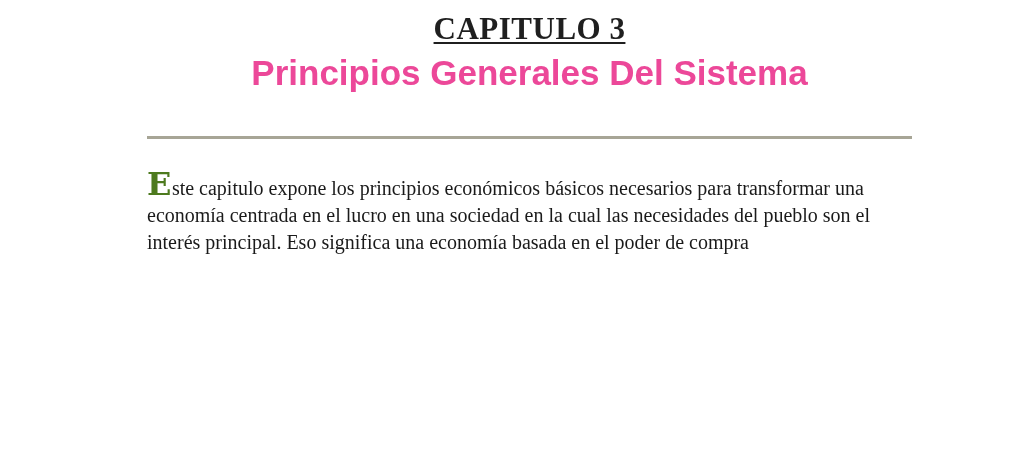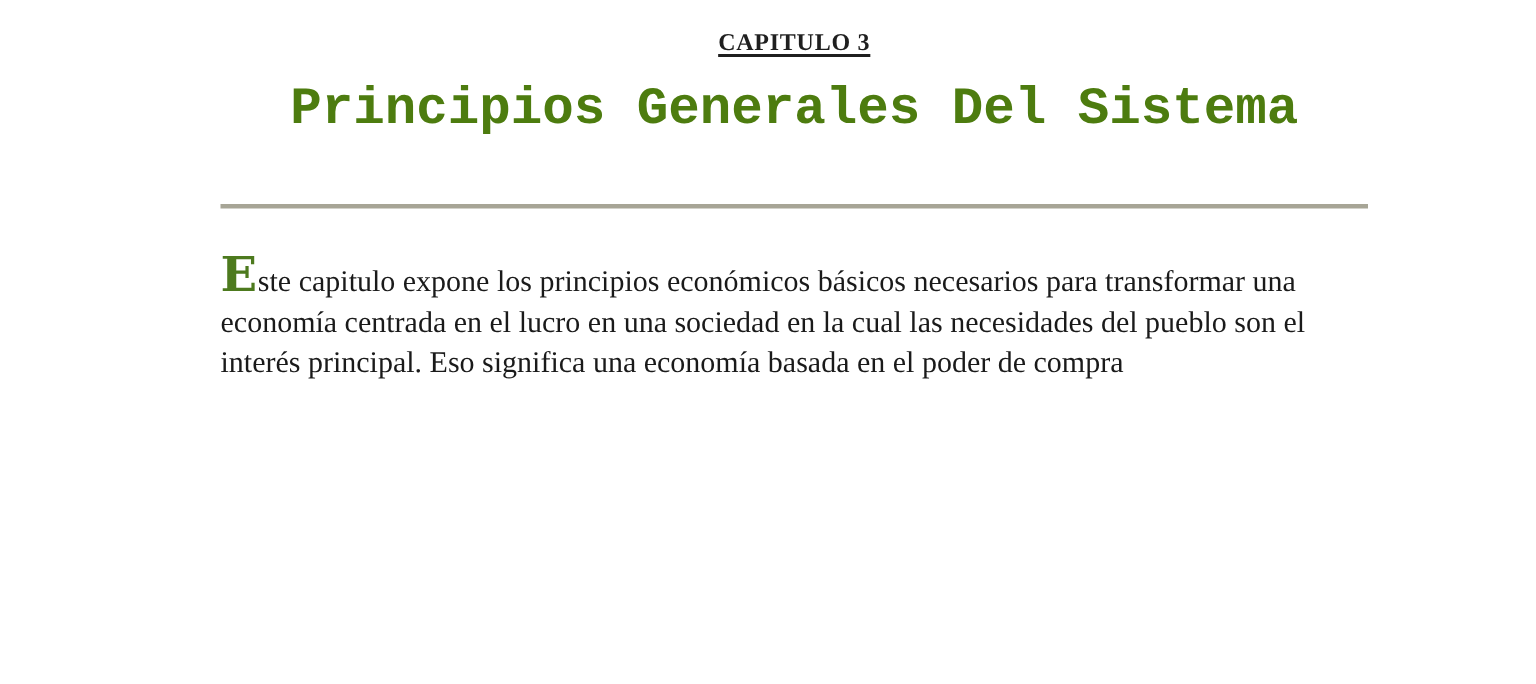--- a/index.html
+++ b/index.html
@@ -18,37 +18,37 @@
     box-sizing: border-box;
     width: 1024px;
     height: 456px;
     padding: 14px 112px 0 147px;
     background: #ffffff;
   }
   .chapter-label {
     text-align: center;
     font-family: "Liberation Serif", serif;
     font-weight: bold;
-    font-size: 16px;
+    font-size: 31px;
     line-height: 30px;
     color: #1f1f1f;
     text-decoration: underline;
     text-decoration-thickness: 2px;
     text-underline-offset: 3px;
     letter-spacing: 0.5px;
     margin: 0;
   }
   .page-title {
     margin: 4px 0 0 0;
     text-align: center;
-    font-family: Liberation Mono, monospace;
+    font-family: Liberation Sans, sans-serif;
     font-weight: bold;
     font-size: 35px;
     line-height: 50px;
-    color: #4d7c0f;
+    color: #ec4899;
   }
   .title-line {
     display: block;
     white-space: nowrap;
   }
   .section-divider {
     height: 3px;
     background: #a7a596;
     border: none;
     margin: 38px 0 0 0;

